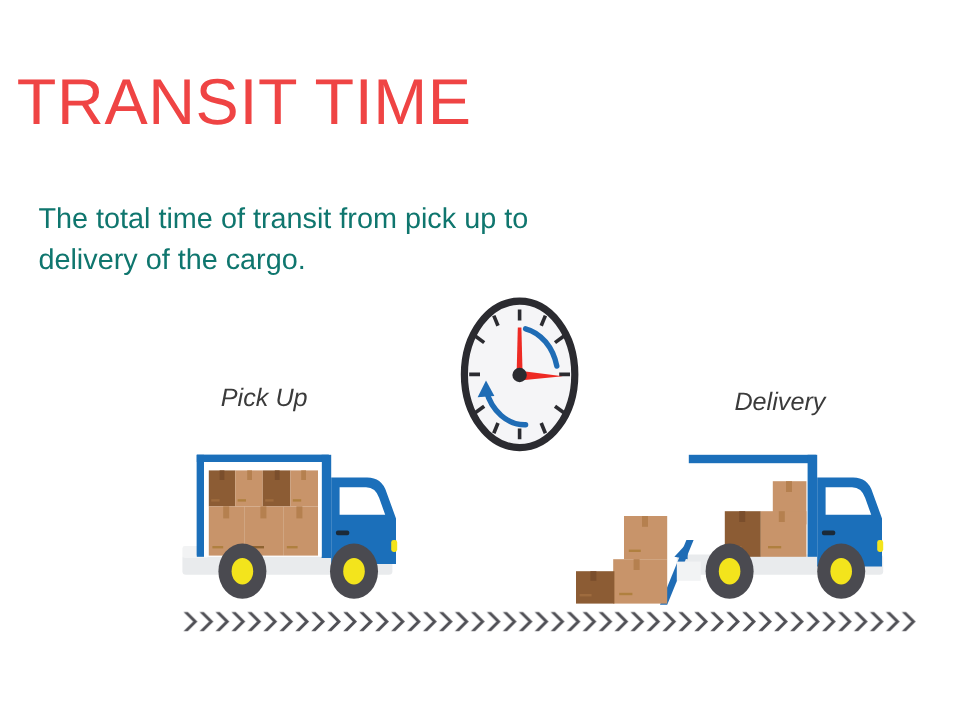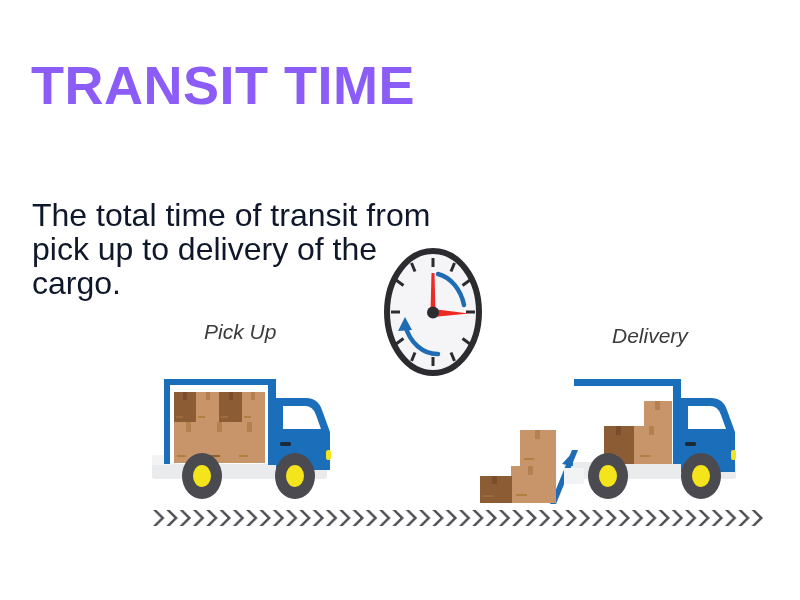--- a/index.html
+++ b/index.html
@@ -12,51 +12,50 @@
     width: 800px;
     height: 600px;
     background: #ffffff;
     overflow: hidden;
     font-family: "Liberation Sans", sans-serif;
   }
 
   
   #title {
     position: absolute;
-    left: 31px;
+    left: 14px;
     top: 57px;
     font-size: 54px;
     line-height: 56px;
-    font-weight: 700;
+    font-weight: 400;
     letter-spacing: 0.5px;
-    color: #8b5cf6;
+    color: #ef4444;
     white-space: nowrap;
   }
   #subtitle {
     position: absolute;
     left: 32px;
     top: 166px;
     width: 440px;
-    font-size: 32px;
+    font-size: 24px;
     line-height: 34px;
     font-weight: 400;
-    color: #0f172a;
-    margin-top: 32px;
+    color: #0f766e;
   }
 
   
   .scene-label {
     position: absolute;
     font-size: 21px;
     font-style: italic;
     font-weight: 400;
     color: #3b3b3b;
     white-space: nowrap;
   }
-  #label-pickup { left: 204px; top: 320px; }
+  #label-pickup { left: 184px; top: 320px; }
   #label-delivery { left: 612px; top: 324px; }
 
   
   #clock { position: absolute; left: 383px; top: 247px; width: 100px; height: 130px; }
 
   
   #ground {
     position: absolute;
     left: 152px;
     top: 507px;

